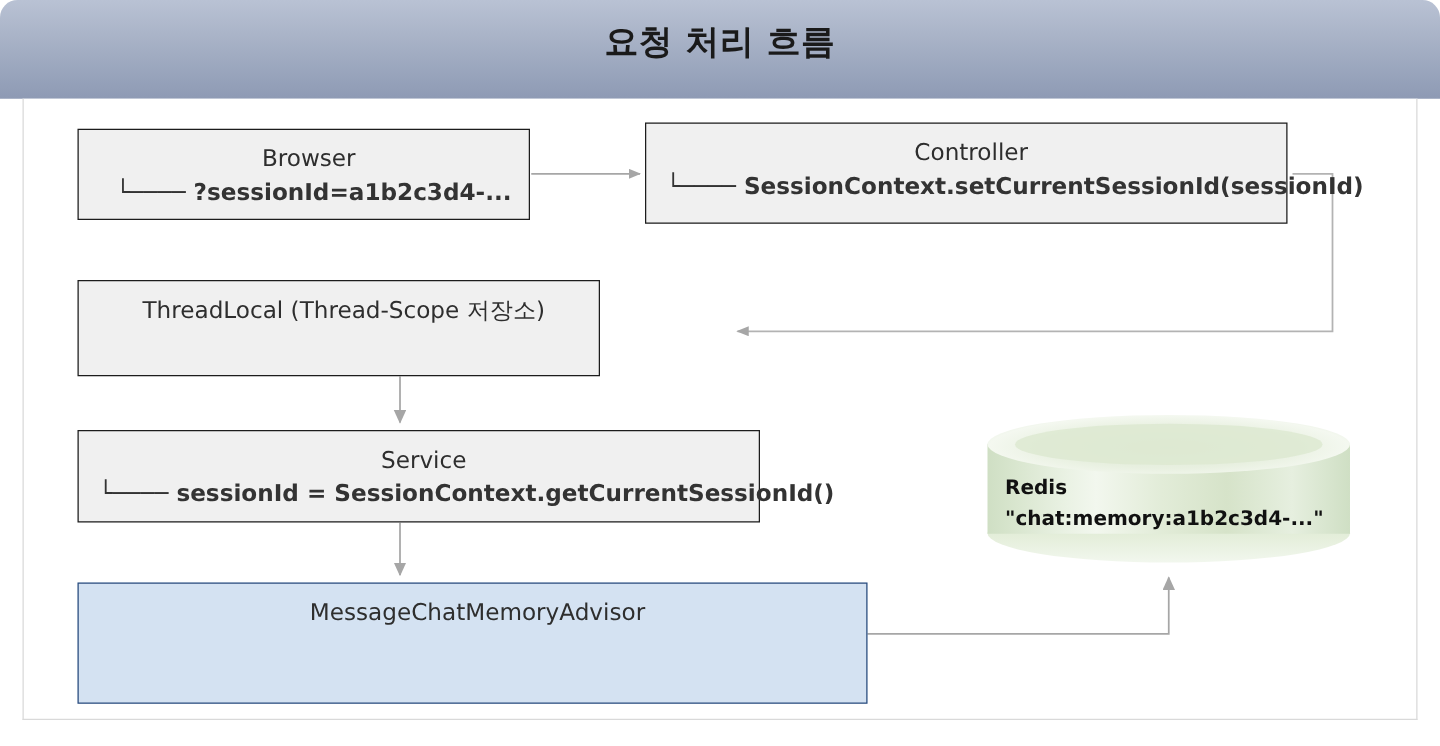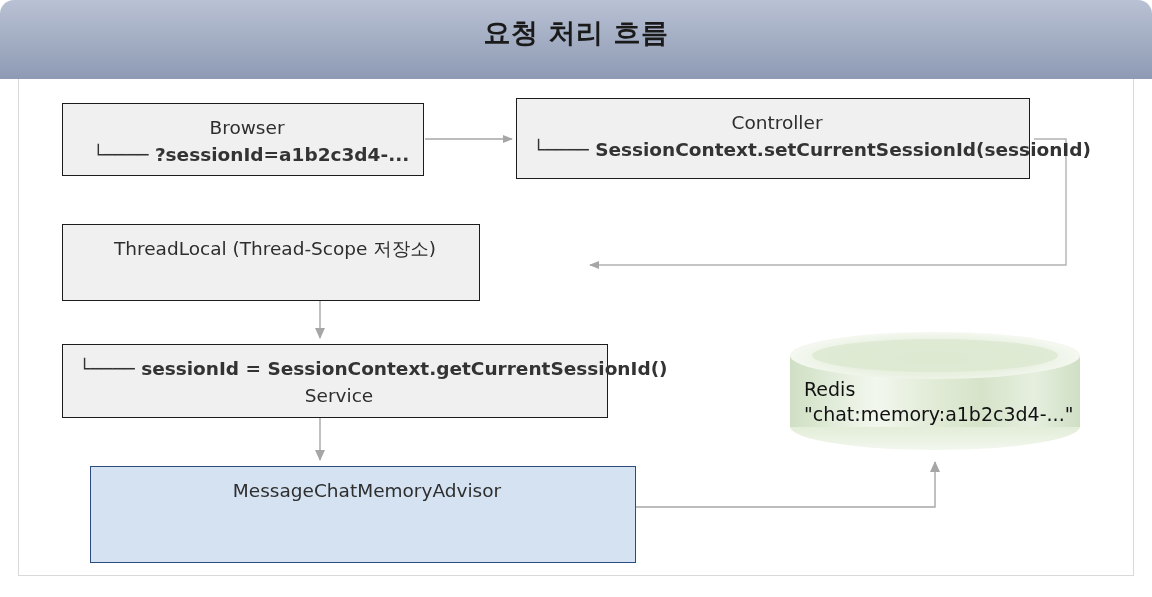--- a/index.html
+++ b/index.html
@@ -85,21 +85,21 @@
     color: #2e2e2e;
   }
   .node-line.indent-1 { padding-left: 8px; font-weight: bold; }
   .node-line.indent-2 { padding-left: 30px; }
 
   
   #box-browser   { left: 62px;  top: 103px; width: 362px; height: 73px; }
   #box-controller{ left: 516px; top: 98px;  width: 514px; height: 81px; }
   #box-threadlocal{left: 62px;  top: 224px; width: 418px; height: 77px; }
   #box-service   { left: 62px;  top: 344px; width: 546px; height: 74px; }
-  #box-advisor   { left: 62px;  top: 466px; width: 546px; height: 97px; margin-left: 28px; }
+  #box-advisor   { left: 62px;  top: 466px; width: 632px; height: 97px; }
 
   
   #redis-cylinder {
     position: absolute;
     left: 790px;
     top: 332px;
     width: 290px;
     height: 118px;
   }
   #redis-body {
@@ -140,22 +140,22 @@
     border-radius: 50% / 50%;
     background: linear-gradient(to bottom, #d3e1c8 0%, #e4eeda 55%, #f2f7ee 100%);
   }
   #redis-label {
     position: absolute;
     left: 8px;
     top: 45px;
     width: 282px;
     z-index: 5;
     color: #111111;
-    font-weight: normal;
-    font-size: 19px;
+    font-weight: bold;
+    font-size: 16px;
     line-height: 25px;
     padding-left: 6px;
   }
 
   
   #connectors {
     position: absolute;
     left: 0;
     top: 0;
     width: 1152px;
@@ -219,22 +219,22 @@
   <div class="node-box" id="box-controller">
     <div class="node-line title-line">Controller</div>
     <div class="node-line indent-1">└──── SessionContext.setCurrentSessionId(sessionId)</div>
   </div>
 
   <div class="node-box" id="box-threadlocal">
     <div class="node-line title-line">ThreadLocal (Thread-Scope 저장소)</div>
   </div>
 
   <div class="node-box" id="box-service">
+    <div class="node-line title-line">Service</div>
     <div class="node-line indent-1">└──── sessionId = SessionContext.getCurrentSessionId()</div>
-    <div class="node-line title-line">Service</div>
   </div>
 
   <div class="node-box blue" id="box-advisor">
     <div class="node-line title-line">MessageChatMemoryAdvisor</div>
   </div>
 
   <div id="redis-cylinder">
     <div id="redis-bottom"></div>
     <div id="redis-body"></div>
     <div id="redis-top">

